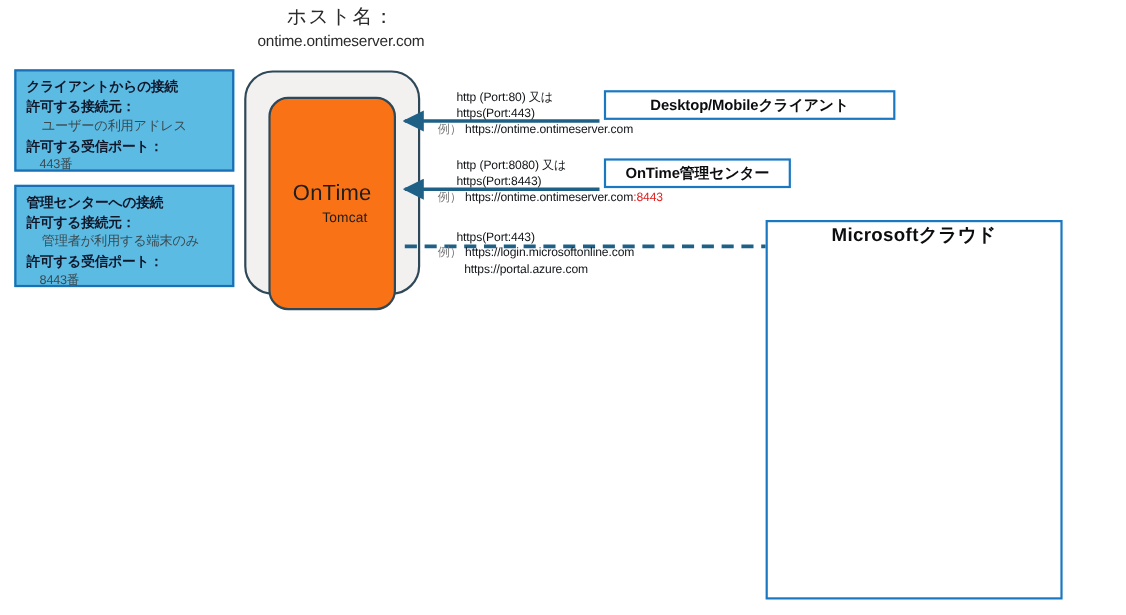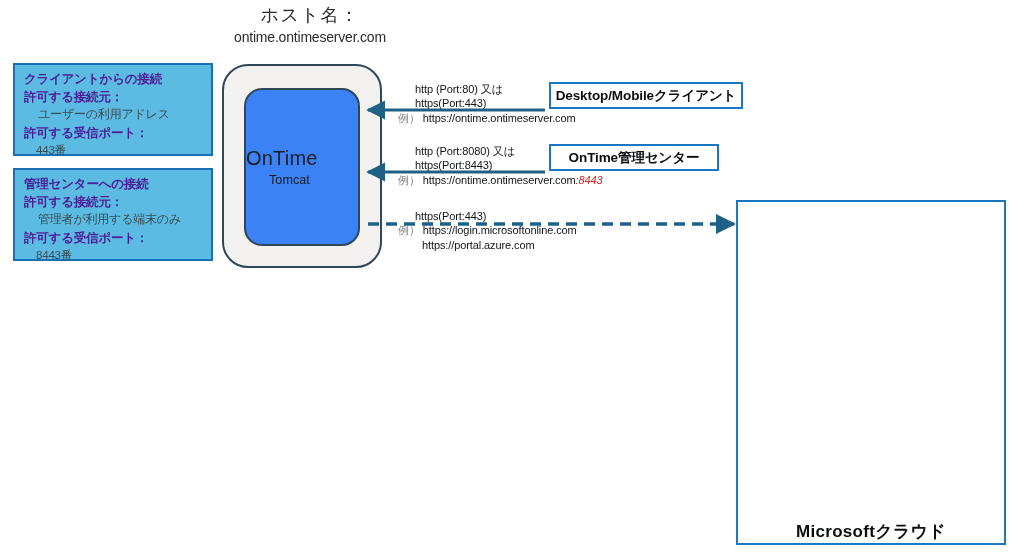--- a/index.html
+++ b/index.html
@@ -50,21 +50,21 @@
     border: 2px solid #1a6fb5;
     padding: 5px 8px 7px 9px;
   }
   #info-box-client { top: 63px; height: 93px; }
   #info-box-admin  { top: 168px; height: 93px; }
 
   .info-strong {
     display: block;
     font-weight: bold;
     font-size: 12.5px;
-    color: #4c1d95;
+    color: #0f172a;
     line-height: 1.45;
     letter-spacing: -0.2px;
   }
   .info-sub {
     display: block;
     font-size: 12px;
     color: #3b4a52;
     line-height: 1.45;
     padding-left: 14px;
     letter-spacing: -0.2px;
@@ -84,27 +84,28 @@
     box-sizing: border-box;
     background: #f2f1f0;
     border: 2.5px solid #2f4858;
     border-radius: 26px;
   }
   #server-inner {
     position: absolute;
     left: 20px;
     top: 22px;
     width: 116px;
-    height: 158px;
-    box-sizing: border-box;
-    background: #3b82f6;
+    height: 194px;
+    box-sizing: border-box;
+    background: #f97316;
     border: 2px solid #2f4858;
     border-radius: 18px;
     display: flex;
     flex-direction: column;
+    align-items: center;
     justify-content: center;
   }
   #server-title {
     font-size: 20px;
     color: #1d1d1f;
     letter-spacing: 0.2px;
     line-height: 1.1;
   }
   #server-subtitle {
     font-size: 12.5px;
@@ -137,21 +138,21 @@
     white-space: nowrap;
     margin-left: 17px;
   }
   .flow-example {
     font-size: 11px;
     line-height: 1.32;
     white-space: nowrap;
     color: #111418;
   }
   .ex-prefix { color: #7b7b7b; }
-  .port-red  { color: #e02020; font-style: italic; }
+  .port-red  { color: #e02020; }
   .flow-example.indent { padding-left: 24px; }
 
   #flow-client  { left: 398px; top: 82px;  }
   #flow-admin   { left: 398px; top: 144px; }
   #flow-cloud   { left: 398px; top: 209px; }
 
   
   .callout {
     position: absolute;
     box-sizing: border-box;
@@ -159,35 +160,35 @@
     border: 2px solid #1a78c2;
     display: flex;
     align-items: center;
     justify-content: center;
     font-weight: bold;
     font-size: 13.5px;
     color: #0b0d0f;
     letter-spacing: -0.1px;
     white-space: nowrap;
   }
-  #callout-desktop { left: 549px; top: 82px;  width: 194px; height: 27px; text-align: right; }
+  #callout-desktop { left: 549px; top: 82px;  width: 265px; height: 27px; text-align: right; }
   #callout-admin   { left: 549px; top: 144px; width: 170px; height: 27px; }
 
   
   #cloud-box {
     position: absolute;
-    left: 736px;
+    left: 696px;
     top: 200px;
     width: 270px;
     height: 345px;
     box-sizing: border-box;
     background: #ffffff;
     border: 2.5px solid #1a78c2;
     display: flex;
-    align-items: flex-end;
+    align-items: flex-start;
     justify-content: center;
   }
   #cloud-label {
     font-weight: bold;
     font-size: 17px;
     color: #0b0d0f;
     letter-spacing: 0.3px;
   }
 </style>
 </head>

